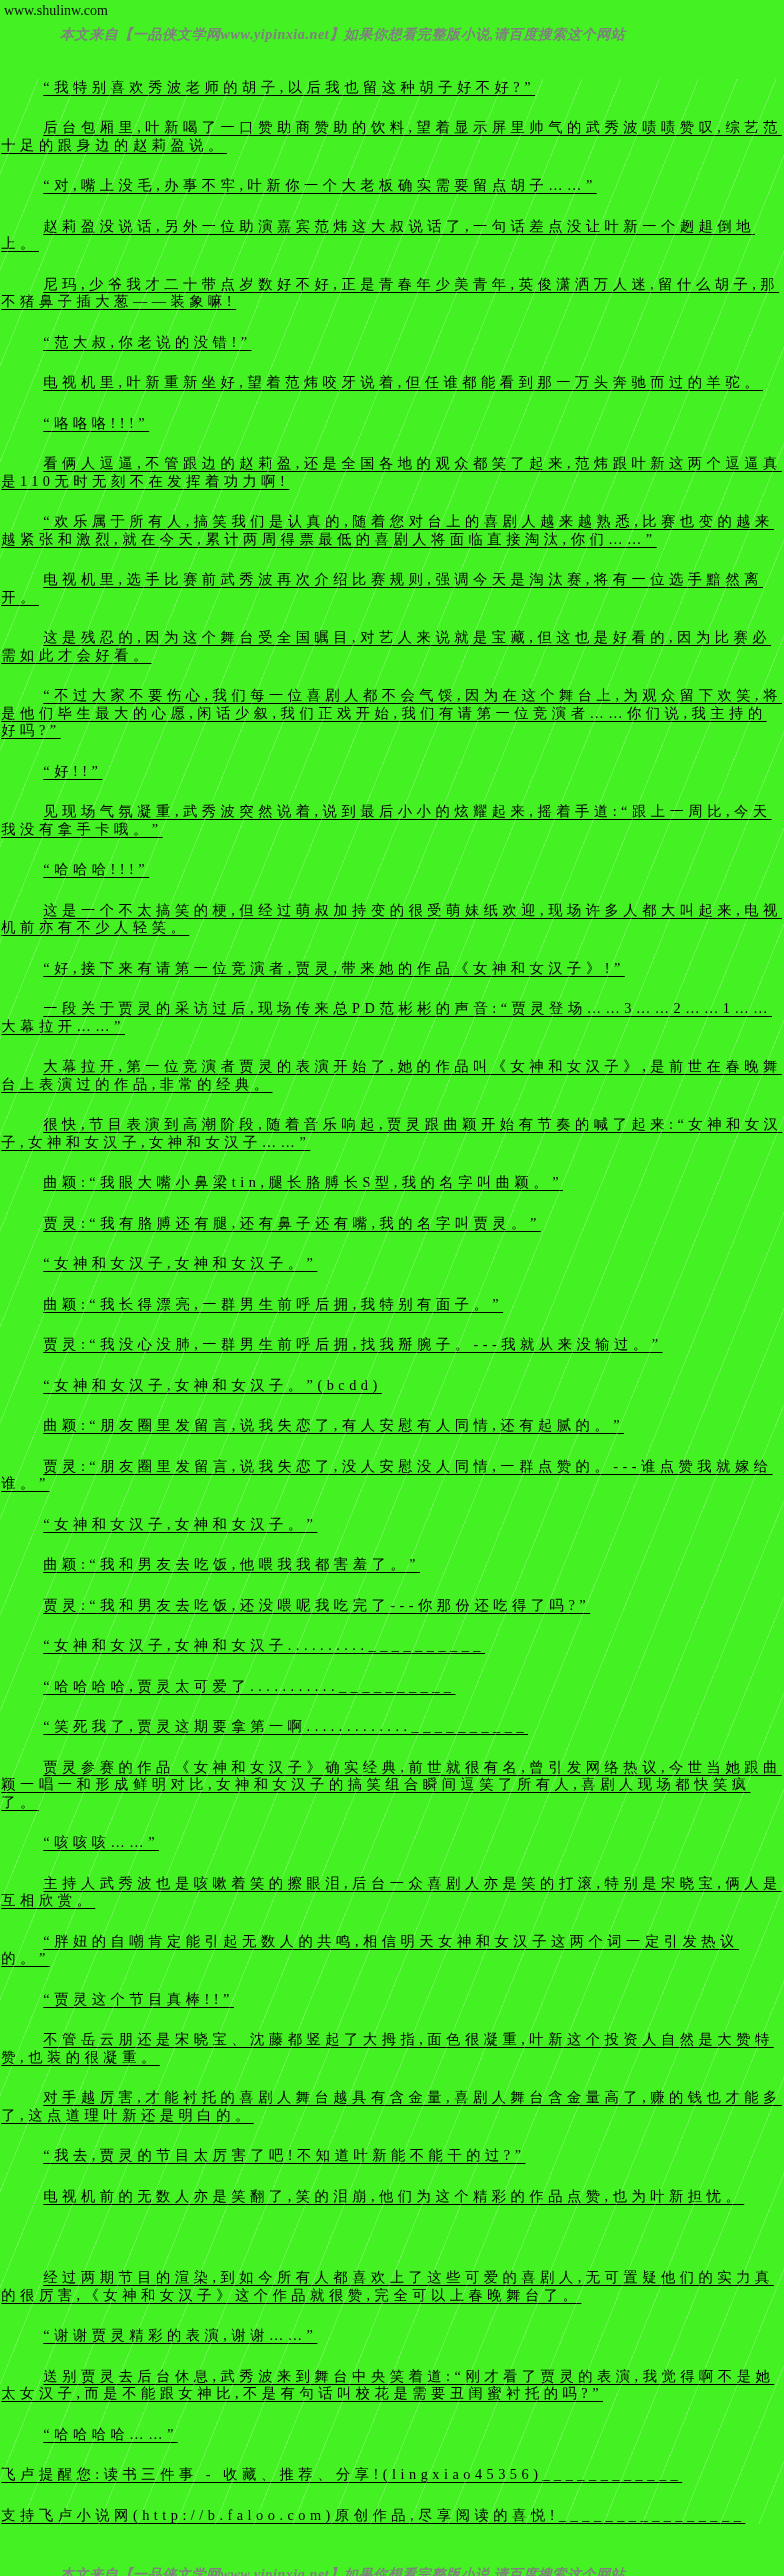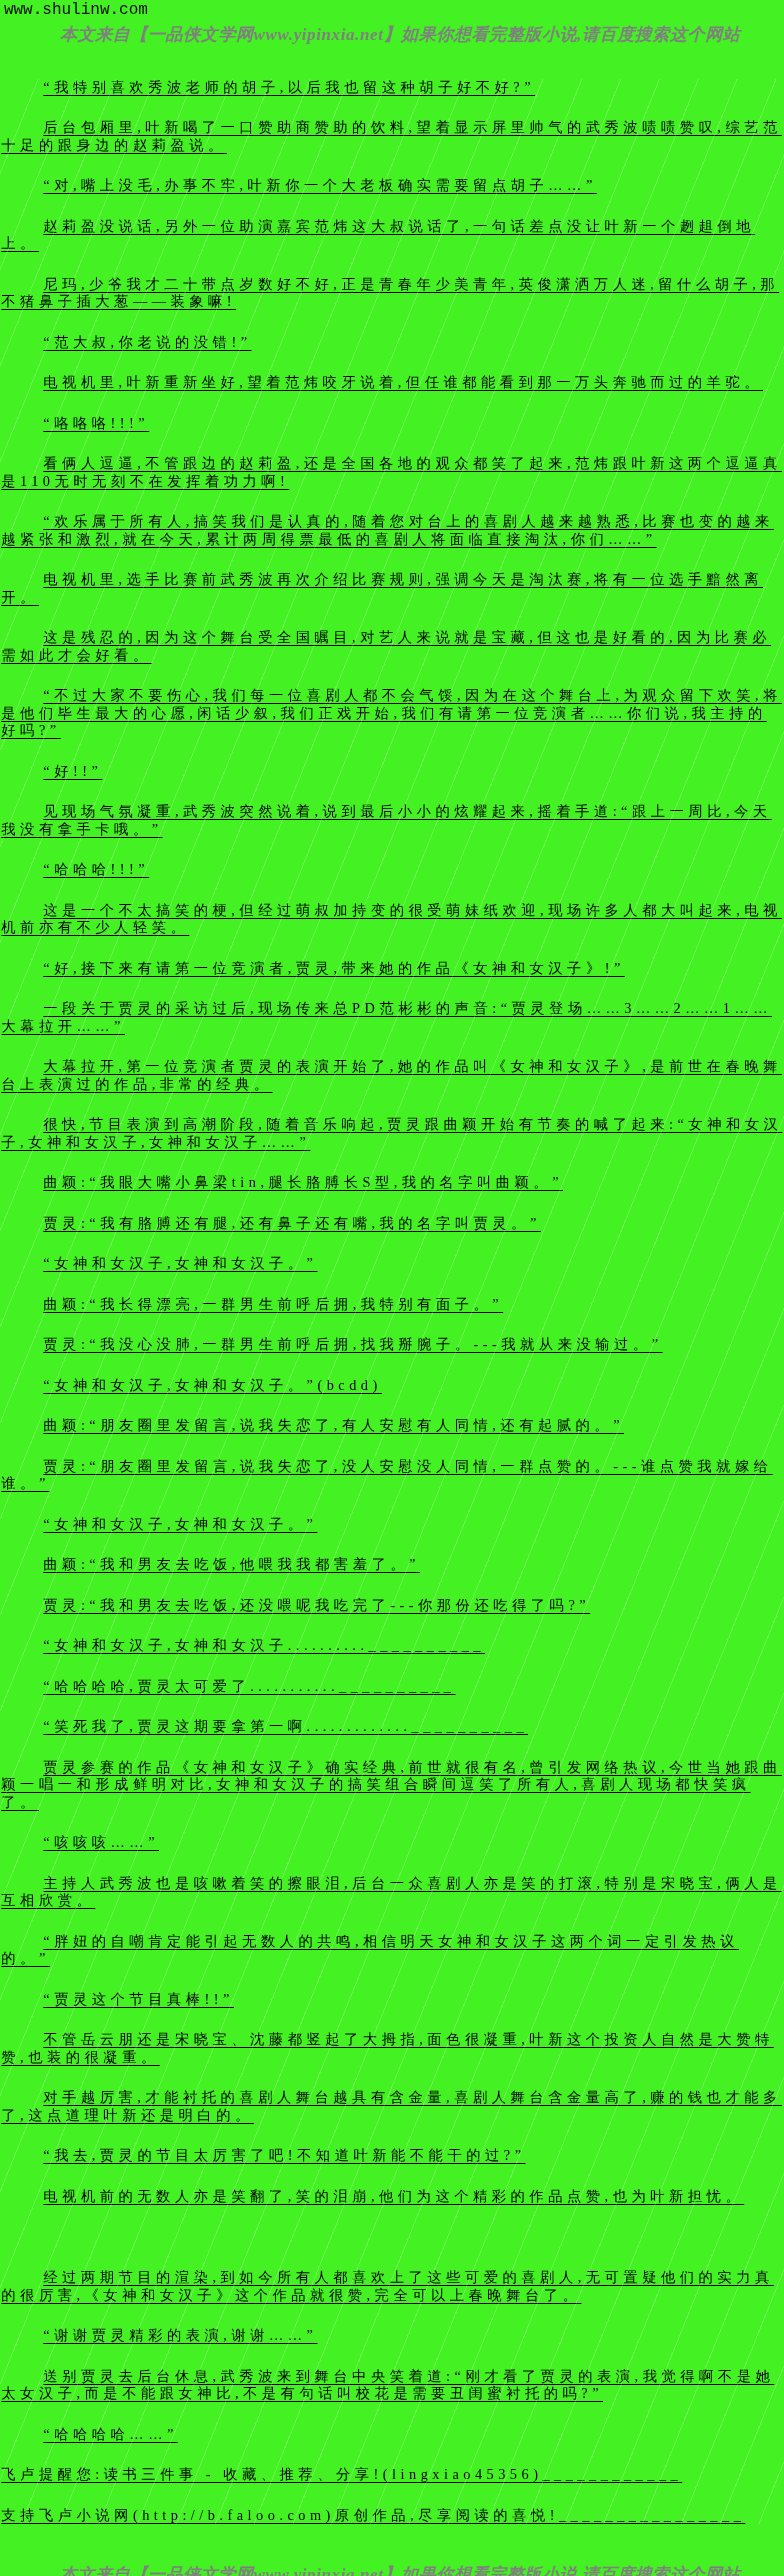--- a/index.html
+++ b/index.html
@@ -7,30 +7,30 @@
     padding: 0;
   }
   body {
     width: 785px;
     min-height: 2576px;
     background: #44f122;
     color: #000;
     font-family: "Liberation Serif", "DejaVu Serif", serif;
   }
   .corner-url {
-    font-family: Liberation Mono, monospace;
-    font-size: 16px;
+    font-family: Liberation Serif, serif;
+    font-size: 14px;
     line-height: 13px;
     color: #0b0b0b;
     padding: 3.9px 0 0 3.9px;
     letter-spacing: 0;
   }
   .watermark {
     color: #7f7f7f;
-    font-size: 17px;
+    font-size: 14px;
     line-height: 17px;
     font-style: italic;
     font-weight: bold;
     letter-spacing: 0.6px;
     margin: 9px 6.5px 36px 60px;
   }
   .watermark.bottom {
     margin: 42px 6.5px 14.3px 60px;
   }
   .content {

